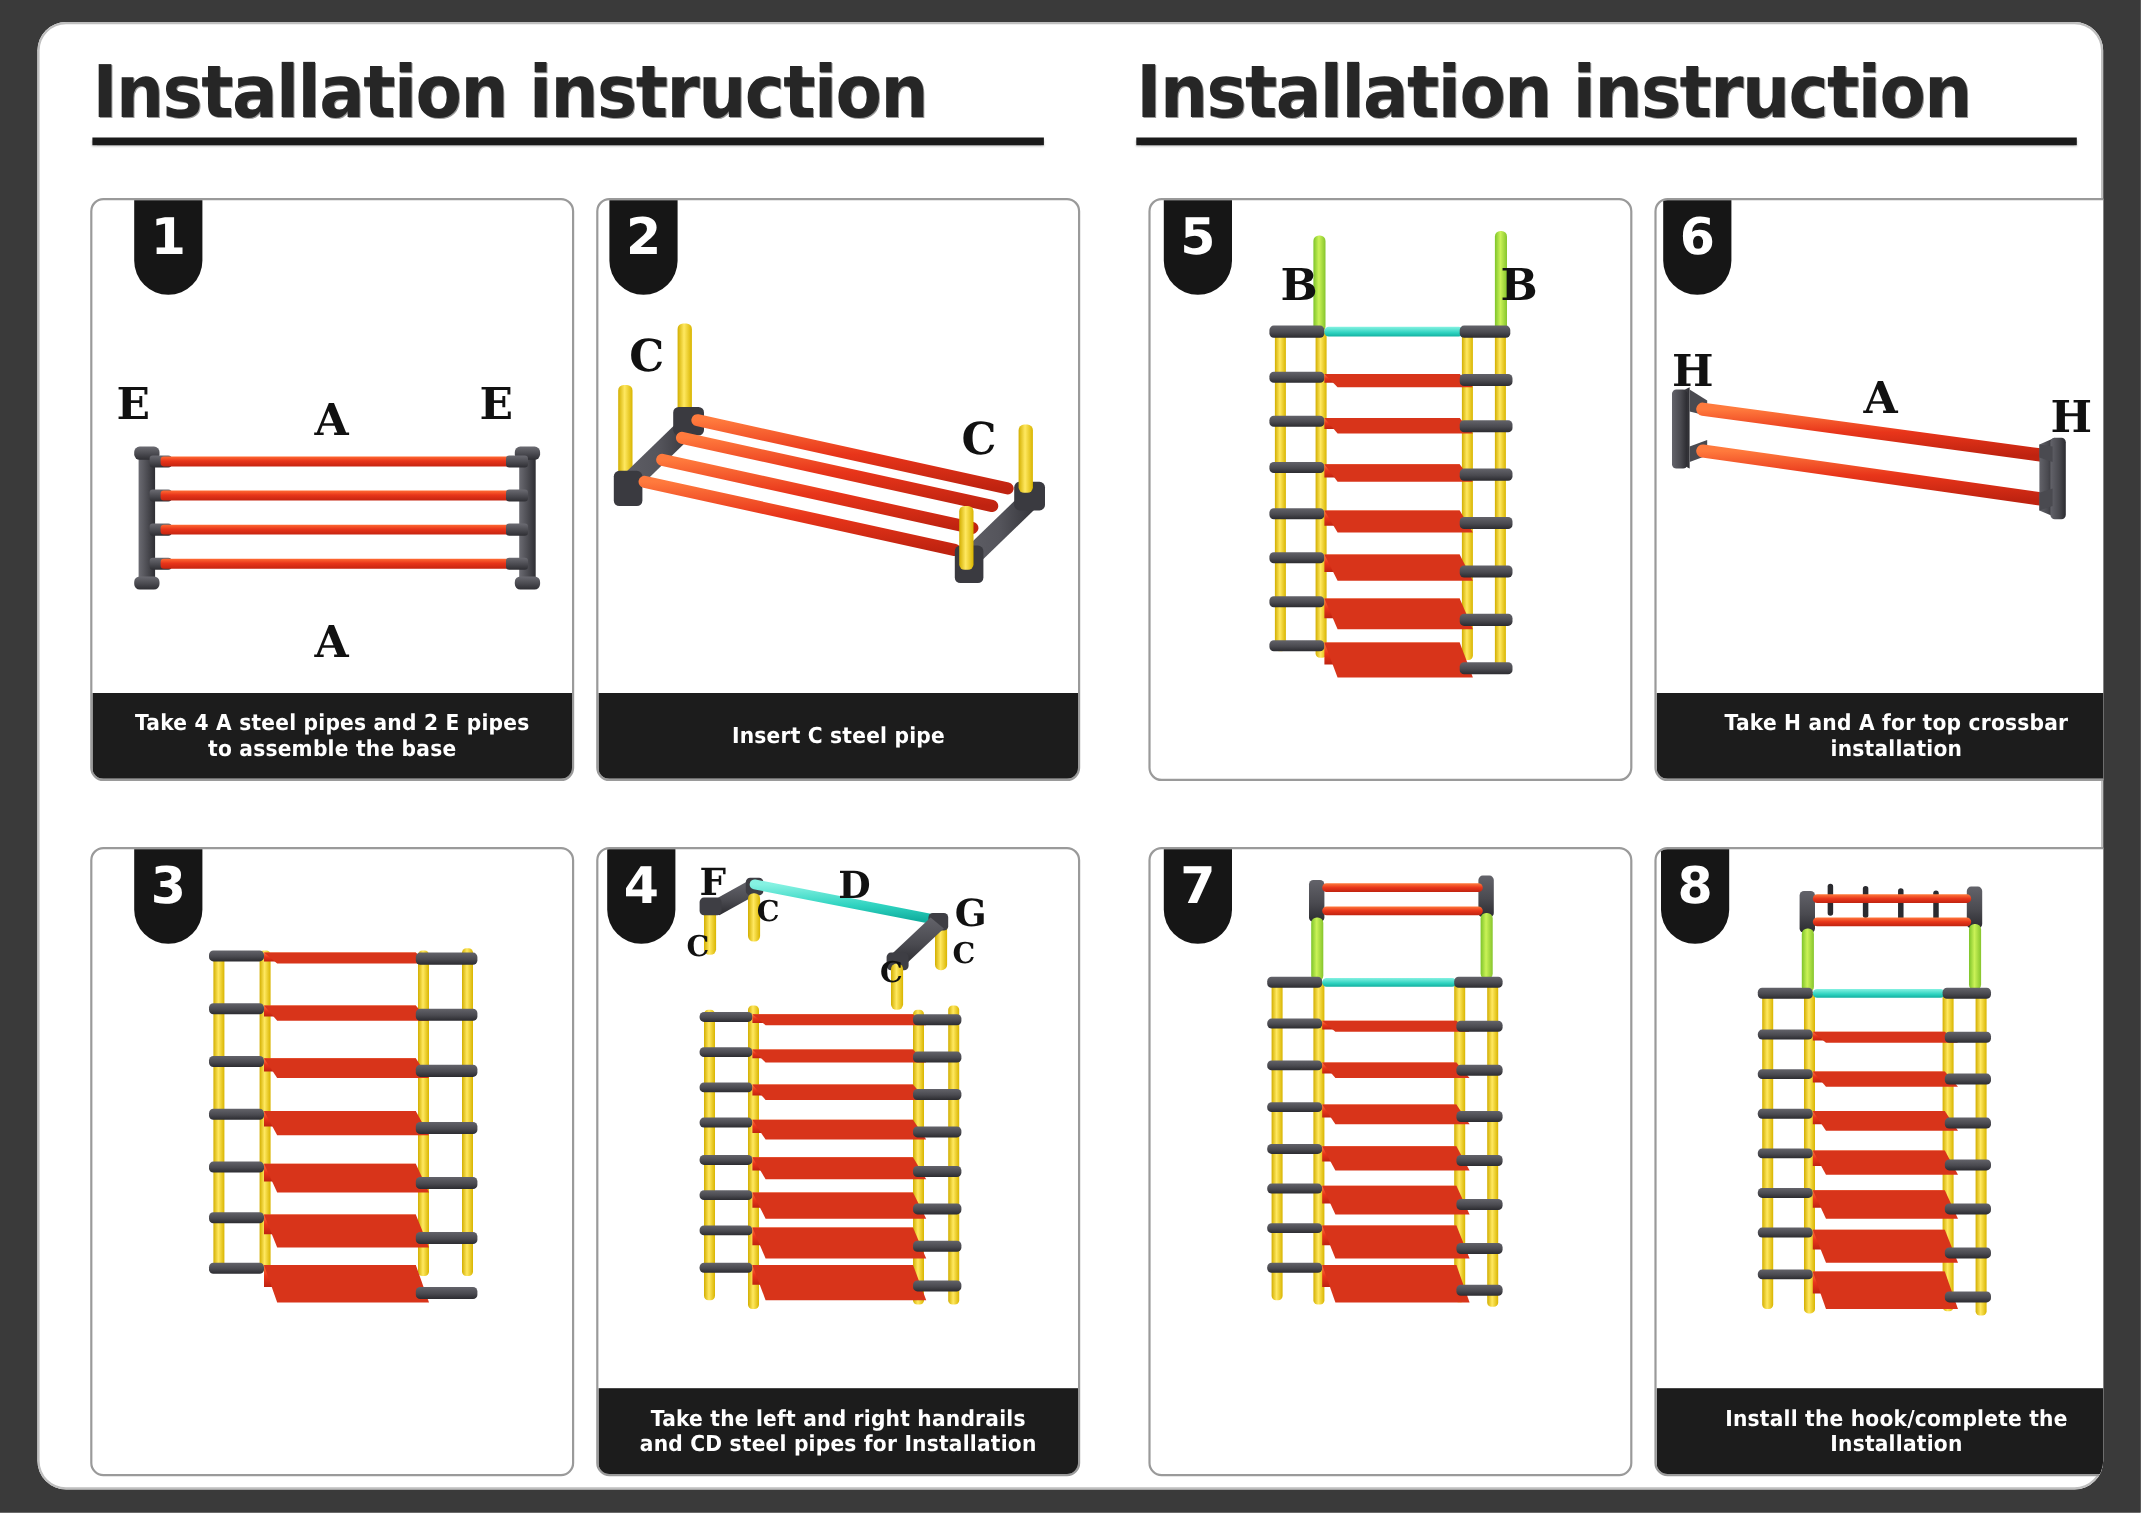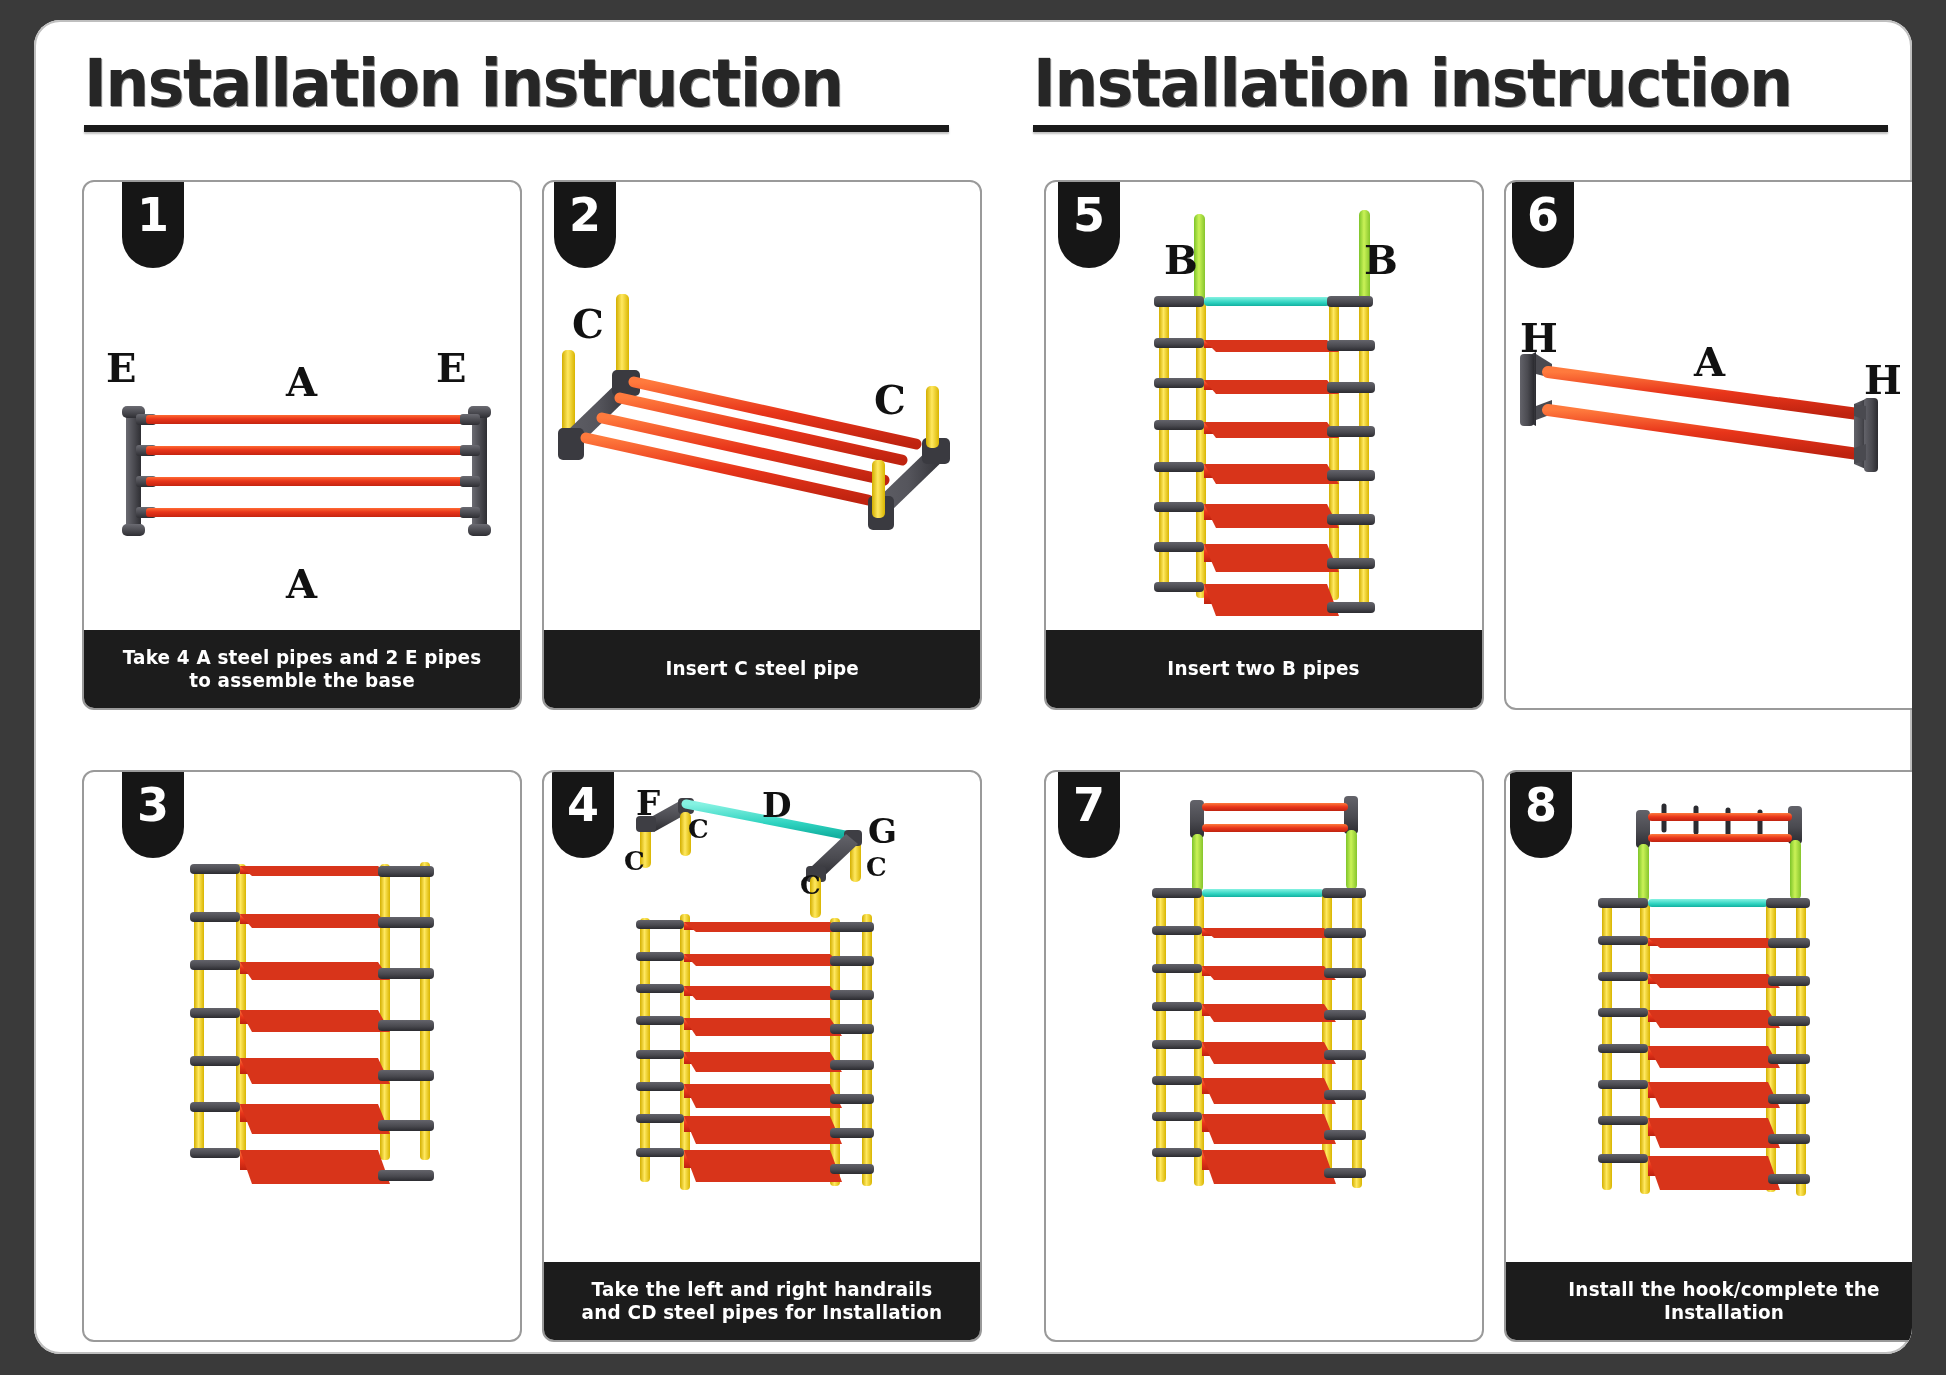--- a/index.html
+++ b/index.html
@@ -329,23 +329,20 @@
             </g>
             <g>
               <rect x="108" y="400" width="50" height="10" rx="4" fill="url(#gr5)"></rect>
               <polygon points="158,402 281,402 281,422 158,422" fill="url(#rg5)"></polygon>
               <polygon points="158,402 281,402 293,434 170,434" fill="#d8341a"></polygon>
               <rect x="281" y="420" width="48" height="11" rx="4" fill="url(#gr5)"></rect>
             </g>
           </g>
         </svg>
       </div>
-      <div class="caption">
-        <span>Insert two B pipes</span>
-      </div>
     </div>
 
     <div class="panel" style="left:1448px; top:0px; width:440px; height:530px;">
       <div class="badge" style="left:6px;">6</div>
       <div class="art">
         <div class="lbl big" style="left:14px;  top:136px;">H</div>
         <div class="lbl big" style="left:188px; top:160px;">A</div>
         <div class="lbl big" style="left:358px; top:178px;">H</div>
 
         <svg width="440" height="452" viewBox="0 0 440 452">
@@ -368,20 +365,23 @@
           <rect x="14" y="172" width="14" height="72" rx="4" fill="url(#gr6)"></rect>
 
           <line x1="42" y1="190" x2="352" y2="232" stroke="url(#rg6)" stroke-width="12" stroke-linecap="round"></line>
           <line x1="42" y1="228" x2="352" y2="272" stroke="url(#rg6)" stroke-width="12" stroke-linecap="round"></line>
 
           <path d="M348 222 L362 216 L362 288 L348 282 Z" fill="url(#gr6)"></path>
           <rect x="358" y="216" width="14" height="74" rx="4" fill="url(#gr6)"></rect>
           <path d="M348 222 L360 224 L360 238 L348 234 Z" fill="#4a4a50"></path>
           <path d="M348 266 L360 262 L360 278 L348 282 Z" fill="#4a4a50"></path>
         </svg>
+      </div>
+      <div class="caption">
+        <span>Take H and A for top crossbar installation</span>
       </div>
     </div>
 
     <div class="panel" style="left:26px; top:590px; width:440px; height:572px;">
       <div class="badge">3</div>
       <div class="art">
         <svg width="440" height="494" viewBox="0 0 440 494">
           <defs>
             <linearGradient id="rg3" x1="0" y1="0" x2="0" y2="1">
               <stop offset="0%" stop-color="#ff7a3d"></stop>

